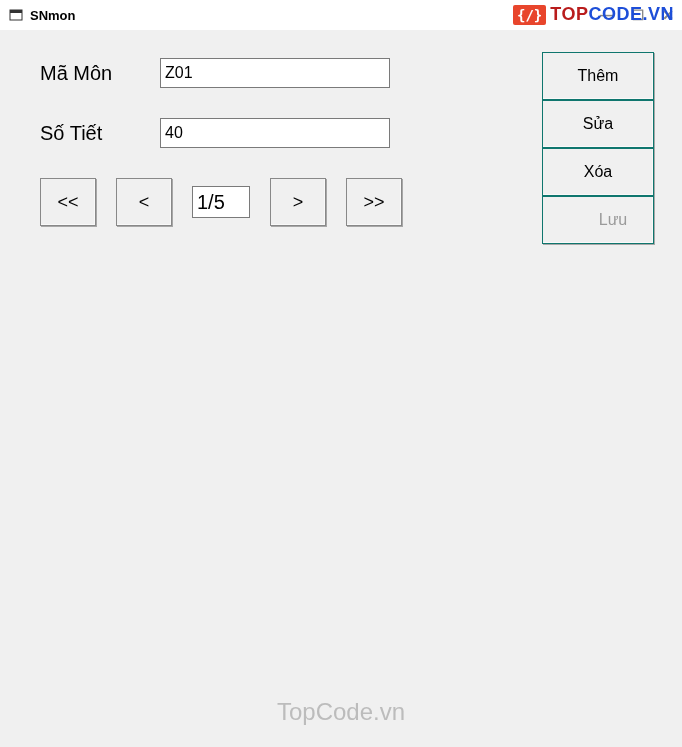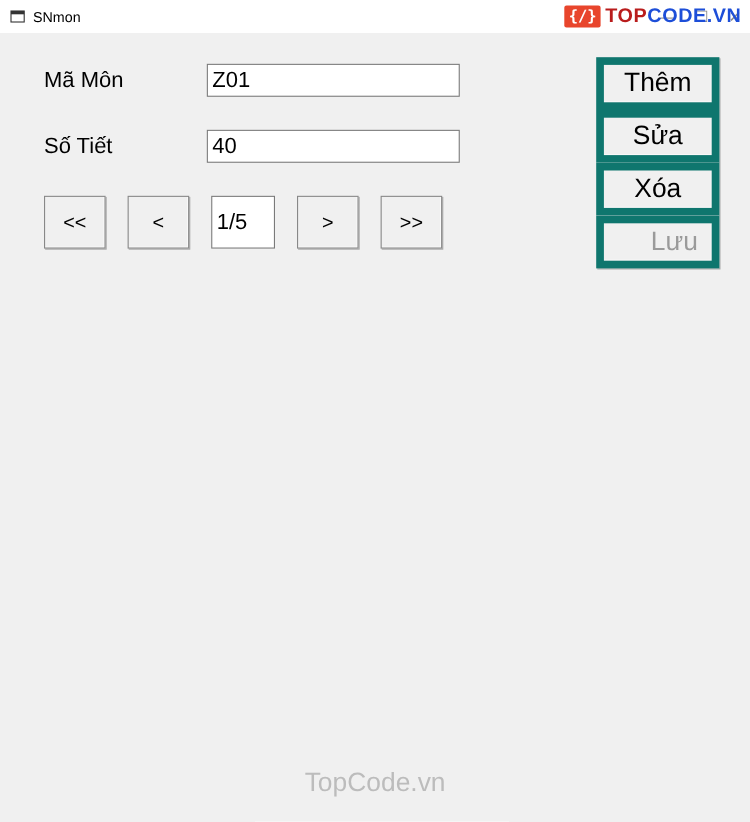--- a/index.html
+++ b/index.html
@@ -20,20 +20,21 @@
       height: 100%;
     }
     .titlebar {
       height: 30px;
       display: flex;
       align-items: center;
       padding: 0 8px;
       background: #ffffff;
       font-size: 13px;
       color: #000;
+      font-weight: bold;
     }
     .titlebar-icon {
       width: 16px;
       height: 16px;
       margin-right: 6px;
       display: inline-flex;
       align-items: center;
       justify-content: center;
     }
     .titlebar-controls {
@@ -75,49 +76,48 @@
     .client-area {
       background: #f0f0f0;
       height: calc(100% - 30px);
       position: relative;
       padding: 28px 20px;
     }
     .form-row {
       display: flex;
       align-items: center;
       margin-bottom: 30px;
-      gap: 28px;
     }
     .form-label {
       width: 140px;
       font-size: 20px;
       color: #000;
       padding-left: 20px;
     }
     .text-input {
       width: 230px;
       height: 30px;
-      font-size: 20px;
+      font-size: 16px;
       padding: 2px 4px;
       border: 1px solid #7a7a7a;
       background: #fff;
       font-family: inherit;
     }
     .button-col {
       position: absolute;
       right: 28px;
       top: 22px;
       width: 112px;
     }
     .action-btn {
       width: 112px;
       height: 48px;
-      font-size: 24px;
+      font-size: 16px;
       background: #f0f0f0;
-      border: 7px solid #0f766e;
+      border: 1px solid #0f766e;
       box-shadow: 1px 1px 0 rgba(0,0,0,0.3), -1px -1px 0 rgba(255,255,255,0.6) inset;
       display: flex;
       align-items: center;
       justify-content: center;
       cursor: pointer;
       color: #000;
     }
     .action-btn.disabled {
       color: #9a9a9a;
       padding-left: 30px;
@@ -136,21 +136,21 @@
       border: 1px solid #888;
       box-shadow: 1px 1px 0 rgba(0,0,0,0.3), -1px -1px 0 rgba(255,255,255,0.6) inset;
       font-size: 18px;
       display: flex;
       align-items: center;
       justify-content: center;
       cursor: pointer;
     }
     .page-input {
       width: 58px;
-      height: 48px;
+      height: 32px;
       font-size: 20px;
       padding: 2px 4px;
       border: 1px solid #7a7a7a;
       background: #fff;
       font-family: inherit;
     }
     .watermark-bottom {
       position: absolute;
       bottom: 22px;
       left: 0;

